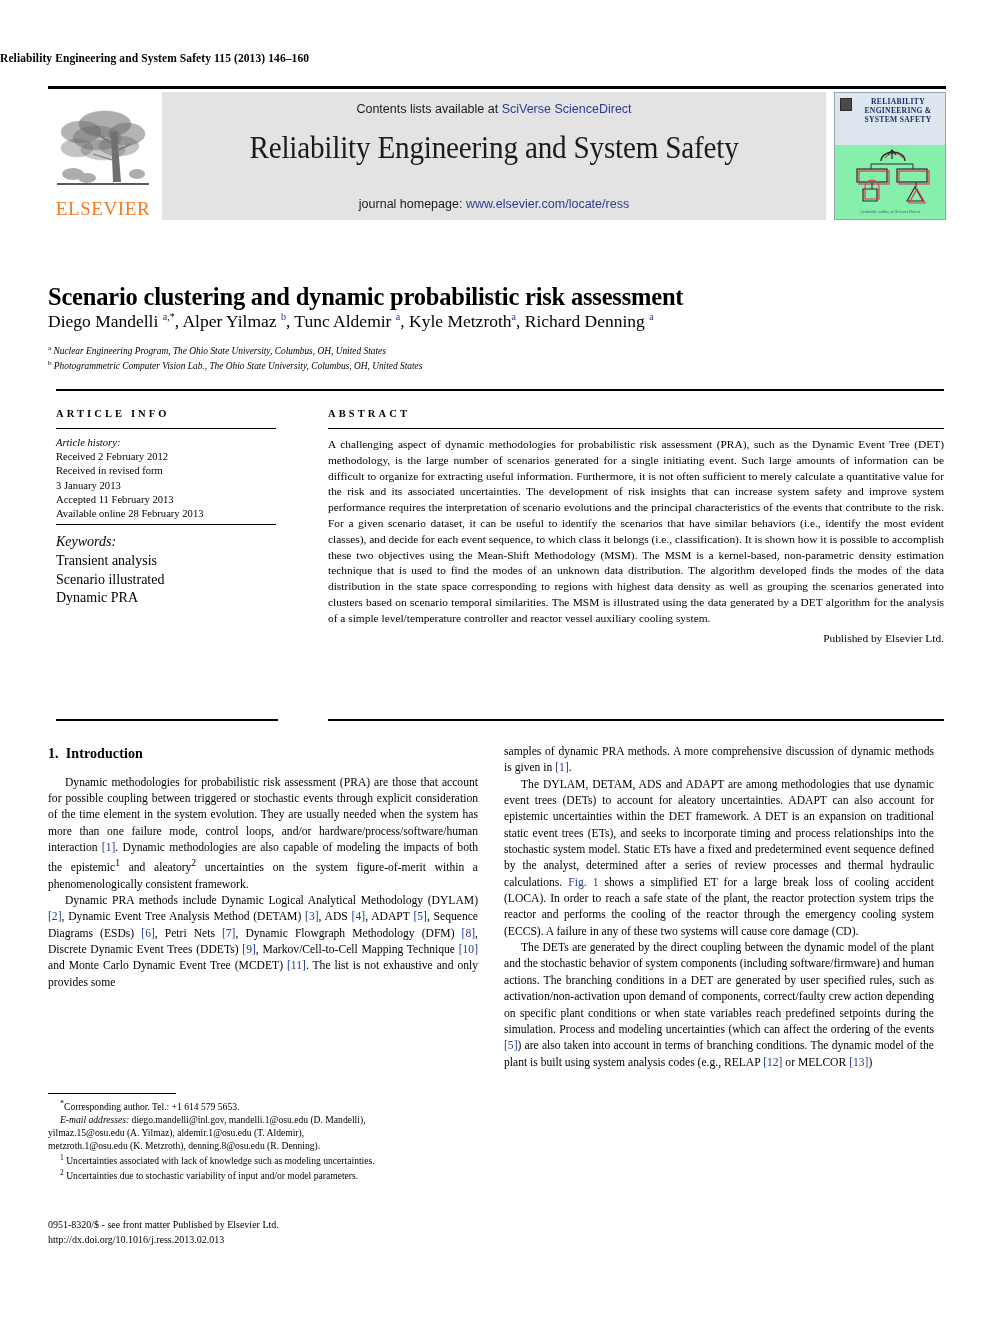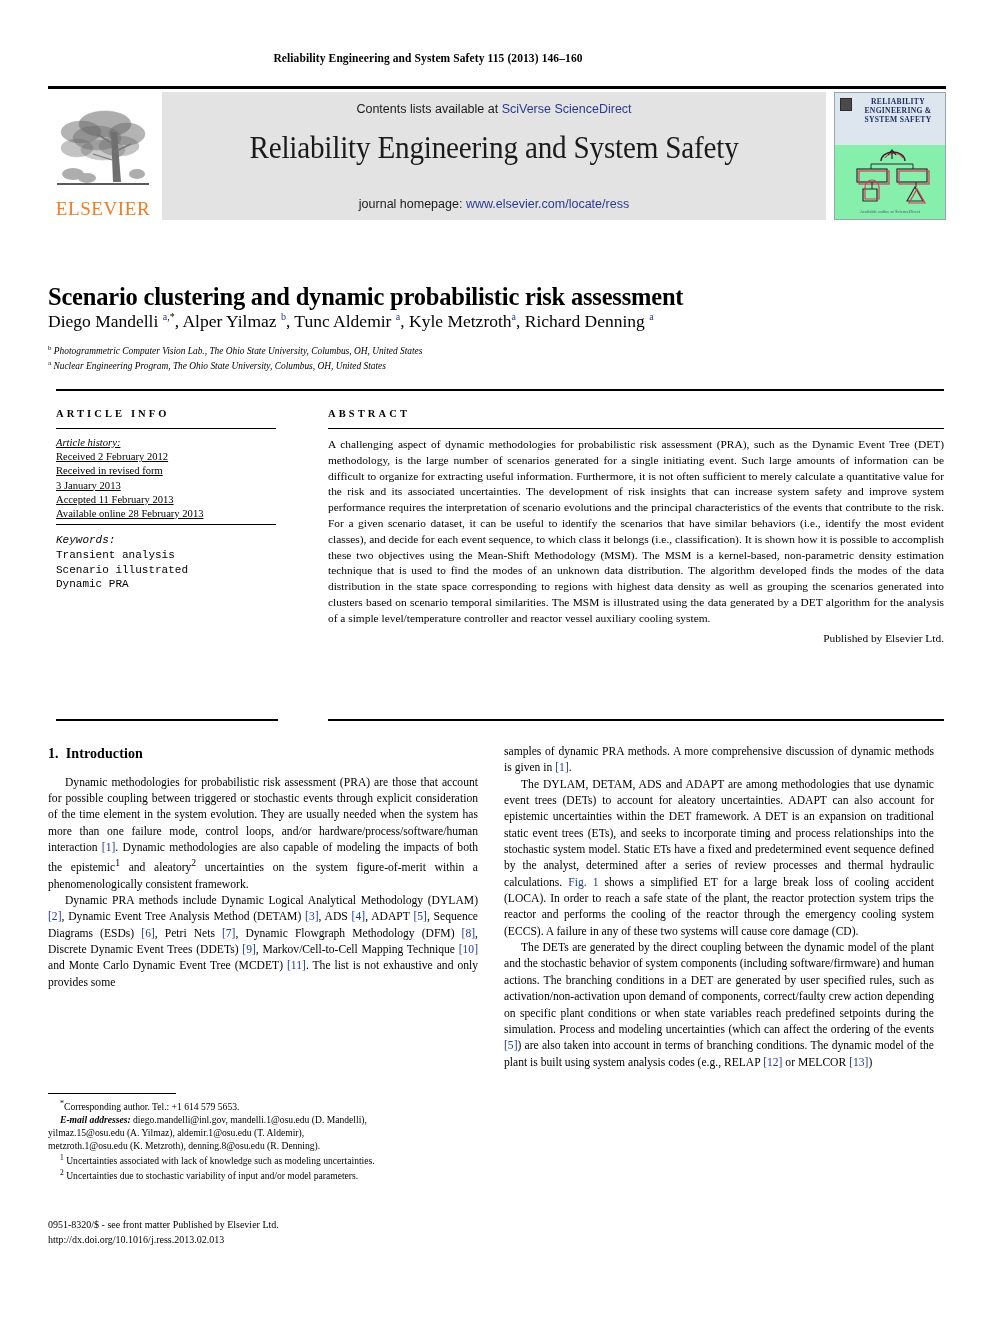--- a/index.html
+++ b/index.html
@@ -23,21 +23,20 @@
     width: 992px;
     height: 1323px;
     padding: 0;
   }
 
   
   .running-head {
     position: absolute;
     left: 0; top: 52px;
     width: 856px;
-    text-align: center;
     font-family: "Liberation Serif", serif;
     font-weight: bold;
     font-size: 11.5px;
     letter-spacing: 0.1px;
     color: #000;
   }
 
   
   .masthead {
     position: absolute;
@@ -227,28 +226,27 @@
     height: 1px;
     background: #000;
     margin-top: 9px;
   }
 
   .history {
     margin-top: 7px;
     font-family: "Liberation Serif", serif;
     font-size: 10.6px;
     line-height: 1.34;
-    text-decoration: underline;
   }
   .history .hd { font-style: italic; }
   .history-rule { height: 1px; background: #000; margin-top: 3px; width: 100%; }
   .keywords {
     margin-top: 8px;
-    font-family: Liberation Mono, monospace;
-    font-size: 11px;
+    font-family: Liberation Serif, serif;
+    font-size: 14px;
     line-height: 1.34;
   }
   .keywords .hd { font-style: italic; }
 
   .abstract-body {
     margin-top: 8px;
     font-family: "Liberation Serif", serif;
     font-size: 11.4px;
     line-height: 1.385;
     text-align: justify;
@@ -312,21 +310,21 @@
     font-size: 9.6px;
     line-height: 1.35;
     color: #000;
   }
   .fn-rule {
     width: 128px; height: 1px; background: #000;
     margin-bottom: 5px;
   }
   .fn-line { margin: 0; }
   .fn-line.indent { text-indent: 12px; }
-  .fn-line .em { font-style: italic; font-weight: bold; }
+  .fn-line .em { font-style: italic; }
   .fn-line sup { font-size: 7.5px; vertical-align: super; }
   .fn-star { font-size: 8px; vertical-align: super; }
 
   
   .colophon {
     position: absolute;
     left: 48px; top: 1217px;
     width: 450px;
     font-family: "Liberation Serif", serif;
     font-size: 10px;
@@ -404,22 +402,22 @@
       </div>
 
     </div>
   </div>
 
   <h1 class="title">Scenario clustering and dynamic probabilistic risk assessment</h1>
 
   <div class="authors">Diego Mandelli <sup>a</sup><sup class="star">,*</sup>, Alper Yilmaz <sup>b</sup>, Tunc Aldemir <sup>a</sup>, Kyle Metzroth<sup>a</sup>, Richard Denning <sup>a</sup></div>
 
   <div class="affiliations">
+    <div><sup>a</sup> <span>Nuclear Engineering Program, The Ohio State University, Columbus, OH, United States</span></div>
     <div><sup>b</sup> <span>Photogrammetric Computer Vision Lab., The Ohio State University, Columbus, OH, United States</span></div>
-    <div><sup>a</sup> <span>Nuclear Engineering Program, The Ohio State University, Columbus, OH, United States</span></div>
   </div>
 
   <div class="info-rule"></div>
 
   <div class="col-info">
     <div class="sec-label">ARTICLE INFO</div>
     <div class="thin-rule"></div>
     <div class="history">
       <div class="hd">Article history:</div>
       <div>Received 2 February 2012</div>

